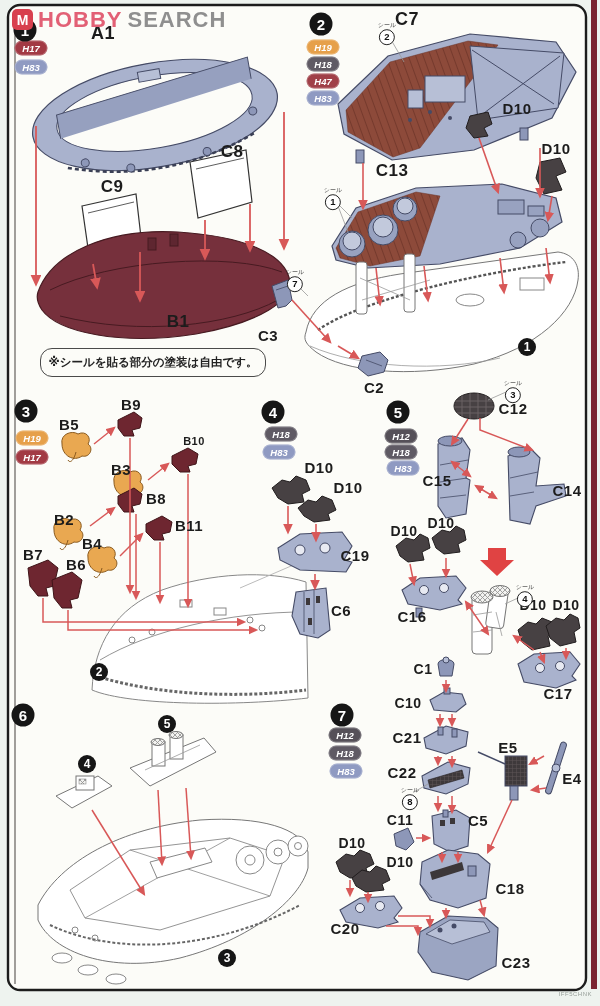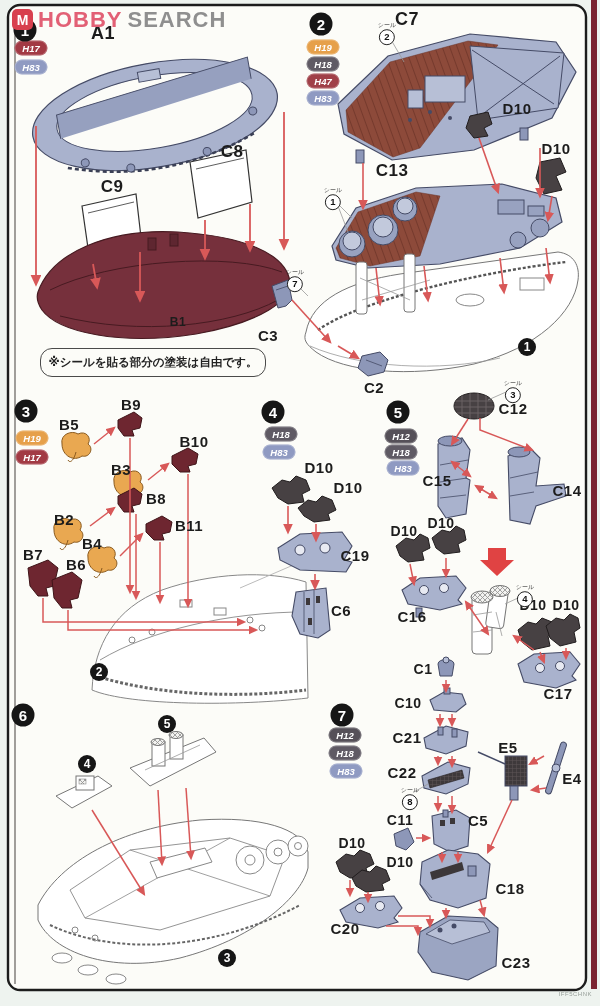--- a/index.html
+++ b/index.html
@@ -434,30 +434,30 @@
       <path d="M398,916 L430,916 L430,926" marker-end="url(#ah)"></path>
       <path d="M386,926 L418,926 L418,934" marker-end="url(#ah)"></path>
     </g>
   </g>
 </svg>
 
 <div id="overlay">
       <div class="plabel" style="left: 103px; top: 33px; font-size: 18px;">A1</div>
       <div class="plabel" style="left: 232px; top: 152px; font-size: 17px;">C8</div>
       <div class="plabel" style="left: 112px; top: 187px; font-size: 17px;">C9</div>
-      <div class="plabel" style="left: 178px; top: 322px; font-size: 12px;">B1</div>
+      <div class="plabel" style="left: 178px; top: 322px; font-size: 17px;">B1</div>
       <div class="plabel" style="left: 407px; top: 19px; font-size: 18px;">C7</div>
       <div class="plabel" style="left: 517px; top: 108px; font-size: 15px;">D10</div>
       <div class="plabel" style="left: 556px; top: 148px; font-size: 15px;">D10</div>
       <div class="plabel" style="left: 392px; top: 171px; font-size: 17px;">C13</div>
       <div class="plabel" style="left: 268px; top: 299px; font-size: 15px; margin-top: 36px;">C3</div>
       <div class="plabel" style="left: 374px; top: 387px; font-size: 15px;">C2</div>
       <div class="plabel" style="left: 131px; top: 404px; font-size: 15px;">B9</div>
       <div class="plabel" style="left: 69px; top: 424px; font-size: 15px;">B5</div>
-      <div class="plabel" style="left: 194px; top: 441px; font-size: 15px; text-align: right;">B10</div>
+      <div class="plabel" style="left: 194px; top: 441px; font-size: 11px; text-align: right;">B10</div>
       <div class="plabel" style="left: 121px; top: 469px; font-size: 15px;">B3</div>
       <div class="plabel" style="left: 156px; top: 498px; font-size: 15px;">B8</div>
       <div class="plabel" style="left: 64px; top: 498px; font-size: 15px; margin-top: 21px;">B2</div>
       <div class="plabel" style="left: 189px; top: 525px; font-size: 15px;">B11</div>
       <div class="plabel" style="left: 92px; top: 543px; font-size: 15px;">B4</div>
       <div class="plabel" style="left: 33px; top: 554px; font-size: 15px;">B7</div>
       <div class="plabel" style="left: 76px; top: 564px; font-size: 15px;">B6</div>
       <div class="plabel" style="left: 319px; top: 467px; font-size: 15px;">D10</div>
       <div class="plabel" style="left: 348px; top: 487px; font-size: 15px;">D10</div>
       <div class="plabel" style="left: 355px; top: 555px; font-size: 15px;">C19</div>

